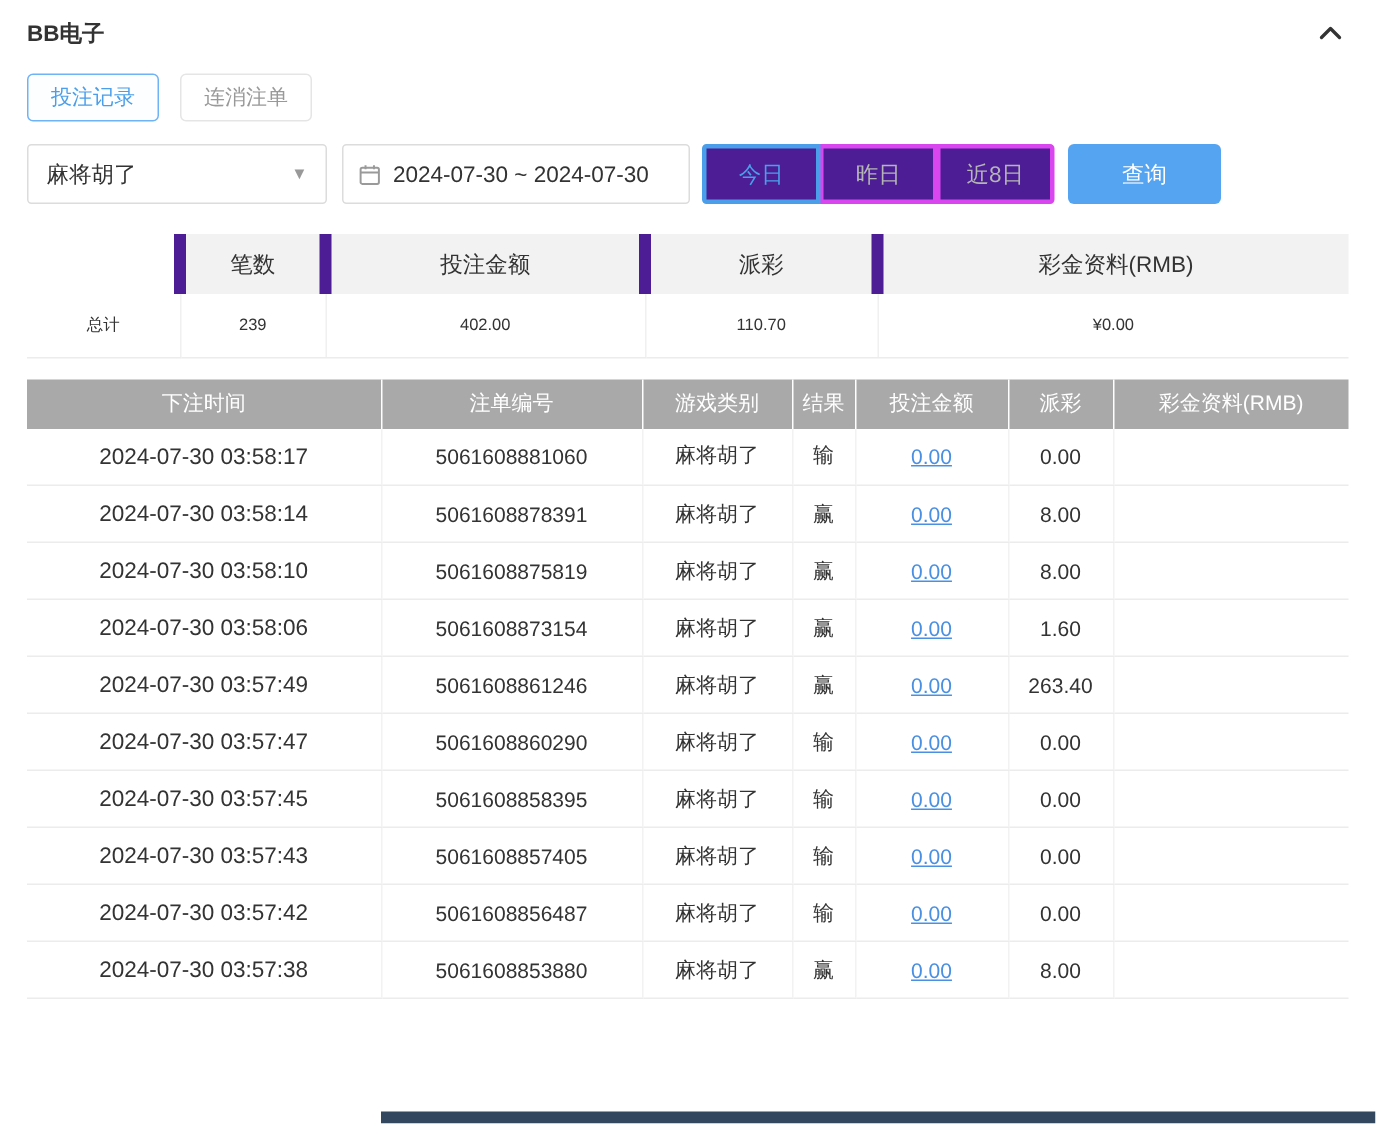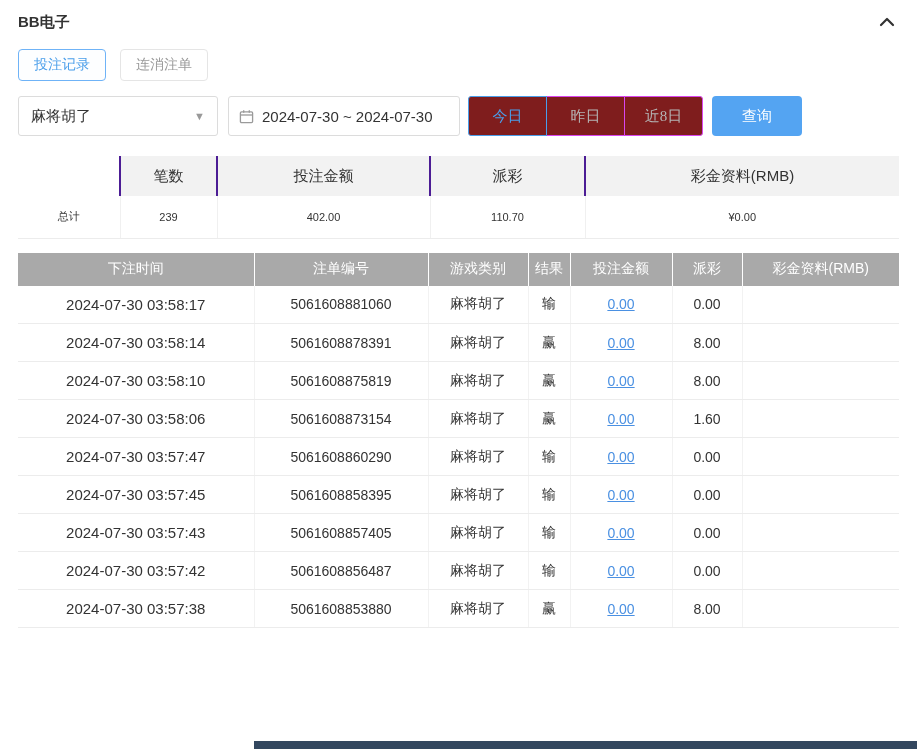--- a/index.html
+++ b/index.html
@@ -34,37 +34,37 @@
     padding: 0 12px; font-size: 15px; cursor: pointer; background: #fff;
   }
   .select-caret { color: #999; font-size: 11px; }
   .date-box {
     margin-left: 10px; width: 232px; height: 40px; border: 1px solid #dcdcdc; border-radius: 3px;
     display: flex; align-items: center; gap: 8px; padding: 12px 10px; font-size: 15px;
     background: #fff; cursor: pointer; white-space: nowrap;
   }
   .btn-group { display: flex; margin-left: 8px; }
   .qbtn {
-    height: 40px; width: 79px; background: #7f1d1d; border: 1px solid #d946ef;
-    color: #b5b5b5; font-size: 15px; cursor: pointer; margin-left: -1px; font-family: Liberation Serif, serif;
+    height: 40px; width: 79px; background: #4c1d95; border: 3px solid #d946ef;
+    color: #b5b5b5; font-size: 15px; cursor: pointer; margin-left: -1px; font-family: Liberation Sans, sans-serif;
   }
   .qbtn:first-child { margin-left: 0; border-radius: 3px 0 0 3px; }
   .qbtn:last-child { border-radius: 0 3px 3px 0; }
   .qbtn.active { border-color: #4a9eea; color: #4a9eea; position: relative; z-index: 2; }
   .search-btn {
-    margin-left: 9px; height: 40px; width: 90px; background: #54a4f2; color: #fff;
+    margin-left: 9px; height: 40px; width: 102px; background: #54a4f2; color: #fff;
     border: none; border-radius: 4px; font-size: 15px; cursor: pointer; font-family: inherit;
   }
 
   
   table { border-collapse: collapse; table-layout: fixed; width: 100%; }
   .summary-table { margin-top: 20px; }
   .summary-table th {
     height: 40px; background: #f2f2f2; font-weight: normal; font-size: 15px; color: #333;
-    border-left: 2px solid #4c1d95; text-align: center;
+    border-left: 8px solid #4c1d95; text-align: center;
   }
   .summary-table th.empty-th { background: #fff; border-left: none; }
   .summary-table td {
     height: 42px; text-align: center; font-size: 11px; color: #333;
     border-bottom: 1px solid #ececec; border-left: 1px solid #f0f0f0;
   }
   .summary-table td:first-child { border-left: none; }
 
   
   .records-table { margin-top: 14px; }
@@ -210,20 +210,29 @@
         <tr>
           <td>2024-07-30 03:58:06</td>
           <td>5061608873154</td>
           <td>麻将胡了</td>
           <td>赢</td>
           <td><a class="amount-link">0.00</a></td>
           <td>1.60</td>
           <td></td>
         </tr>
         <tr>
+          <td>2024-07-30 03:57:49</td>
+          <td>5061608861246</td>
+          <td>麻将胡了</td>
+          <td>赢</td>
+          <td><a class="amount-link">0.00</a></td>
+          <td>263.40</td>
+          <td></td>
+        </tr>
+        <tr>
           <td>2024-07-30 03:57:47</td>
           <td>5061608860290</td>
           <td>麻将胡了</td>
           <td>输</td>
           <td><a class="amount-link">0.00</a></td>
           <td>0.00</td>
           <td></td>
         </tr>
         <tr>
           <td>2024-07-30 03:57:45</td>

